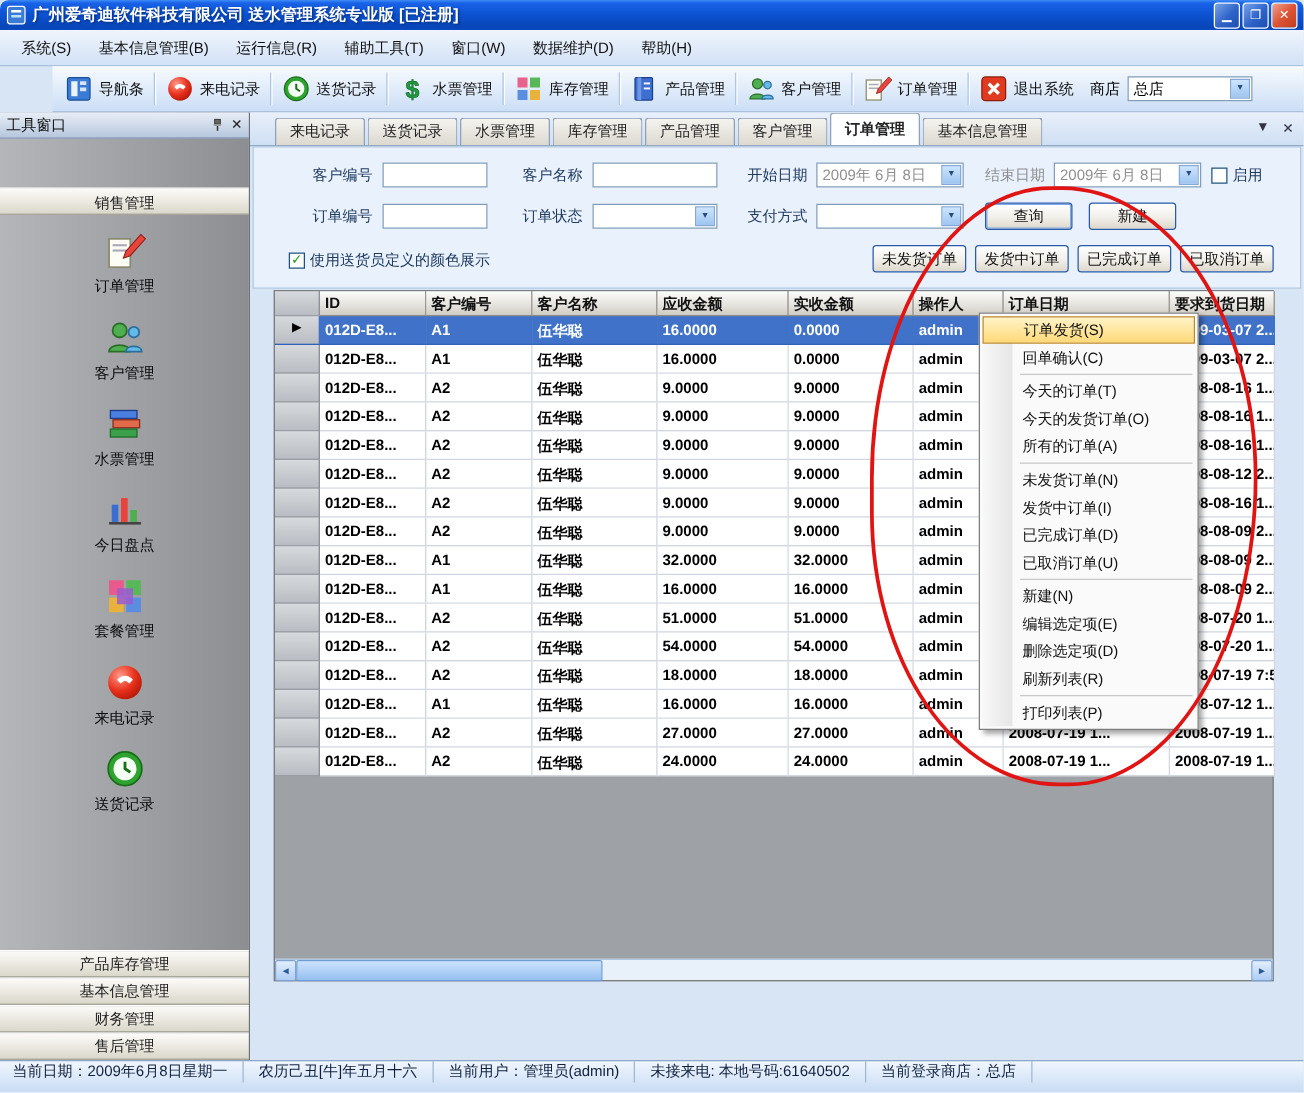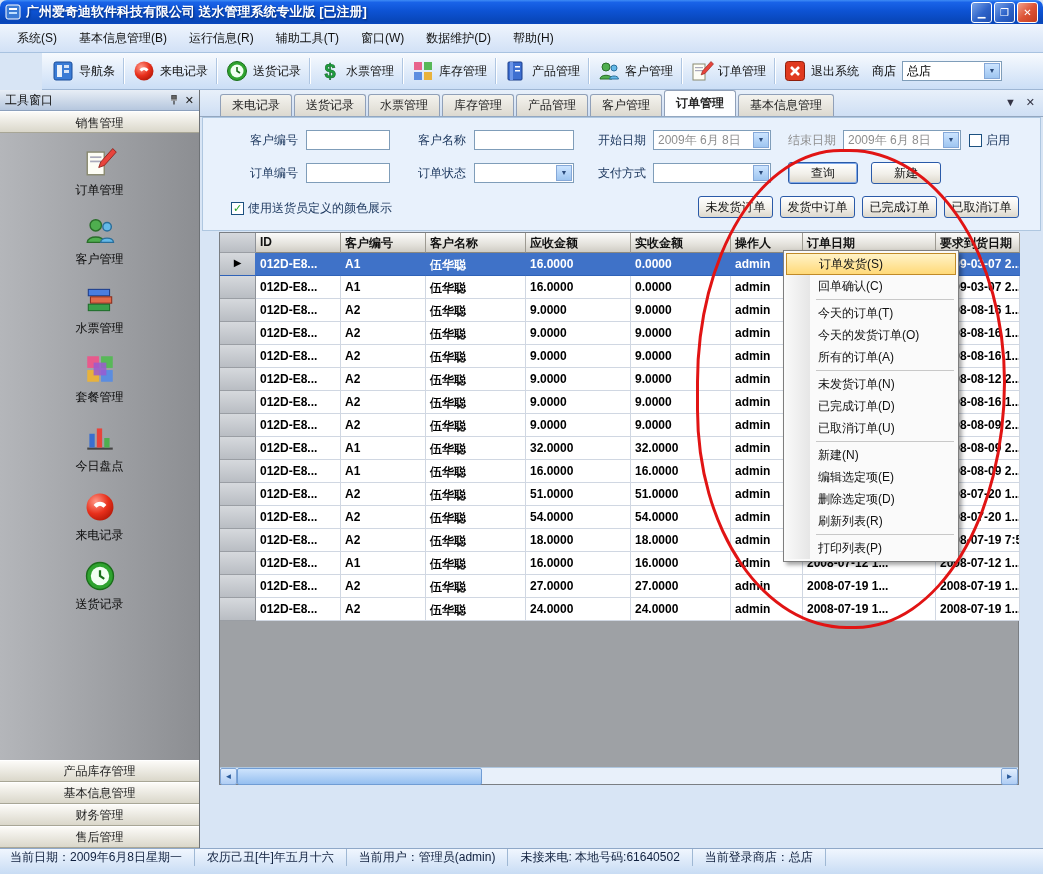--- a/index.html
+++ b/index.html
@@ -38,21 +38,21 @@
 
   
   .sidebar{position:absolute;left:0;top:90px;width:200px;height:758px;background:linear-gradient(90deg,#B4B6BA,#8C8E92);
     border-right:1px solid #6E7276;}
   .sb-head{height:21px;display:flex;align-items:center;padding:0 5px;background:linear-gradient(180deg,#E8EEF6,#B6C7DE);
     border-bottom:1px solid #8CA0BC;color:#111;}
   .sb-head-btns{margin-left:auto;display:flex;gap:5px;align-items:center;}
   .sb-head-btns svg{width:12px;height:12px;display:block;}
   .sb-x{font-size:11px;font-weight:bold;color:#222;line-height:1;}
   .sb-section{height:22px;line-height:22px;text-align:center;background:linear-gradient(180deg,#FCFBF8,#DAD7CA);
-    border-top:1px solid #fff;border-bottom:1px solid #A8A696;color:#222;}
+    border-top:1px solid #fff;border-bottom:1px solid #A8A696;color:#222;margin-top:39px;}
   .sb-items{display:flex;flex-direction:column;align-items:center;padding-top:12px;gap:15px;}
   .sb-item{display:flex;flex-direction:column;align-items:center;gap:3px;width:100%;}
   .sb-icon svg{width:34px;height:34px;display:block;}
   .sb-label{color:#0A0A0A;}
   .sb-bottom{position:absolute;bottom:0;left:0;width:100%;}
   .sb-bar{height:22px;line-height:21px;text-align:center;background:linear-gradient(180deg,#FCFBF8,#DAD7CA);
     border-top:1px solid #fff;border-bottom:1px solid #A8A696;color:#222;}
 
   
   .main{position:absolute;left:200px;top:90px;width:843px;height:758px;background:#D8E5F5;}
@@ -327,39 +327,39 @@
               <rect x="5" y="6" width="20" height="6" fill="#4A7EE0" stroke="#1E3E8C"></rect>
               <rect x="7" y="13" width="20" height="6" fill="#E06A4A" stroke="#8C2E1E"></rect>
               <rect x="5" y="20" width="20" height="6" fill="#3AA04A" stroke="#1E6E2A"></rect>
             </svg>
           </span>
           <div class="sb-label">水票管理</div>
         </div>
         <div class="sb-item">
           <span class="sb-icon">
             <svg viewBox="0 0 32 32">
+              <rect x="4" y="25" width="24" height="2" fill="#444"></rect>
+              <rect x="6" y="12" width="5" height="13" fill="#3A6FD0"></rect>
+              <rect x="13" y="7" width="5" height="18" fill="#E8443C"></rect>
+              <rect x="20" y="16" width="5" height="9" fill="#4FAE4F"></rect>
+            </svg>
+          </span>
+          <div class="sb-label">今日盘点</div>
+        </div>
+        <div class="sb-item">
+          <span class="sb-icon">
+            <svg viewBox="0 0 32 32">
               <rect x="4" y="4" width="11" height="11" fill="#E85A8C"></rect>
               <rect x="17" y="4" width="11" height="11" fill="#58B858"></rect>
               <rect x="4" y="17" width="11" height="11" fill="#E8B23C"></rect>
               <rect x="17" y="17" width="11" height="11" fill="#5B8DE0"></rect>
               <rect x="10" y="10" width="12" height="12" fill="#9A5BD0" opacity=".85"></rect>
             </svg>
           </span>
           <div class="sb-label">套餐管理</div>
-        </div>
-        <div class="sb-item">
-          <span class="sb-icon">
-            <svg viewBox="0 0 32 32">
-              <rect x="4" y="25" width="24" height="2" fill="#444"></rect>
-              <rect x="6" y="12" width="5" height="13" fill="#3A6FD0"></rect>
-              <rect x="13" y="7" width="5" height="18" fill="#E8443C"></rect>
-              <rect x="20" y="16" width="5" height="9" fill="#4FAE4F"></rect>
-            </svg>
-          </span>
-          <div class="sb-label">今日盘点</div>
         </div>
         <div class="sb-item">
           <span class="sb-icon">
             <svg viewBox="0 0 24 24">
               <defs>
                 <radialGradient id="rg1" cx=".35" cy=".3" r=".9">
                   <stop offset="0" stop-color="#FF9A8A"></stop>
                   <stop offset=".5" stop-color="#E8301C"></stop>
                   <stop offset="1" stop-color="#9E0E00"></stop>
                 </radialGradient>
@@ -664,20 +664,21 @@
 
   <div class="ctxmenu">
       <div class="ctx-item hl">订单发货(S)</div>
       <div class="ctx-item">回单确认(C)</div>
       <div class="ctx-sep"></div>
       <div class="ctx-item">今天的订单(T)</div>
       <div class="ctx-item">今天的发货订单(O)</div>
       <div class="ctx-item">所有的订单(A)</div>
       <div class="ctx-sep"></div>
       <div class="ctx-item">未发货订单(N)</div>
+      <div class="ctx-item">发货中订单(I)</div>
       <div class="ctx-item">已完成订单(D)</div>
       <div class="ctx-item">已取消订单(U)</div>
       <div class="ctx-sep"></div>
       <div class="ctx-item">新建(N)</div>
       <div class="ctx-item">编辑选定项(E)</div>
       <div class="ctx-item">删除选定项(D)</div>
       <div class="ctx-item">刷新列表(R)</div>
       <div class="ctx-sep"></div>
       <div class="ctx-item">打印列表(P)</div>
     </div>

